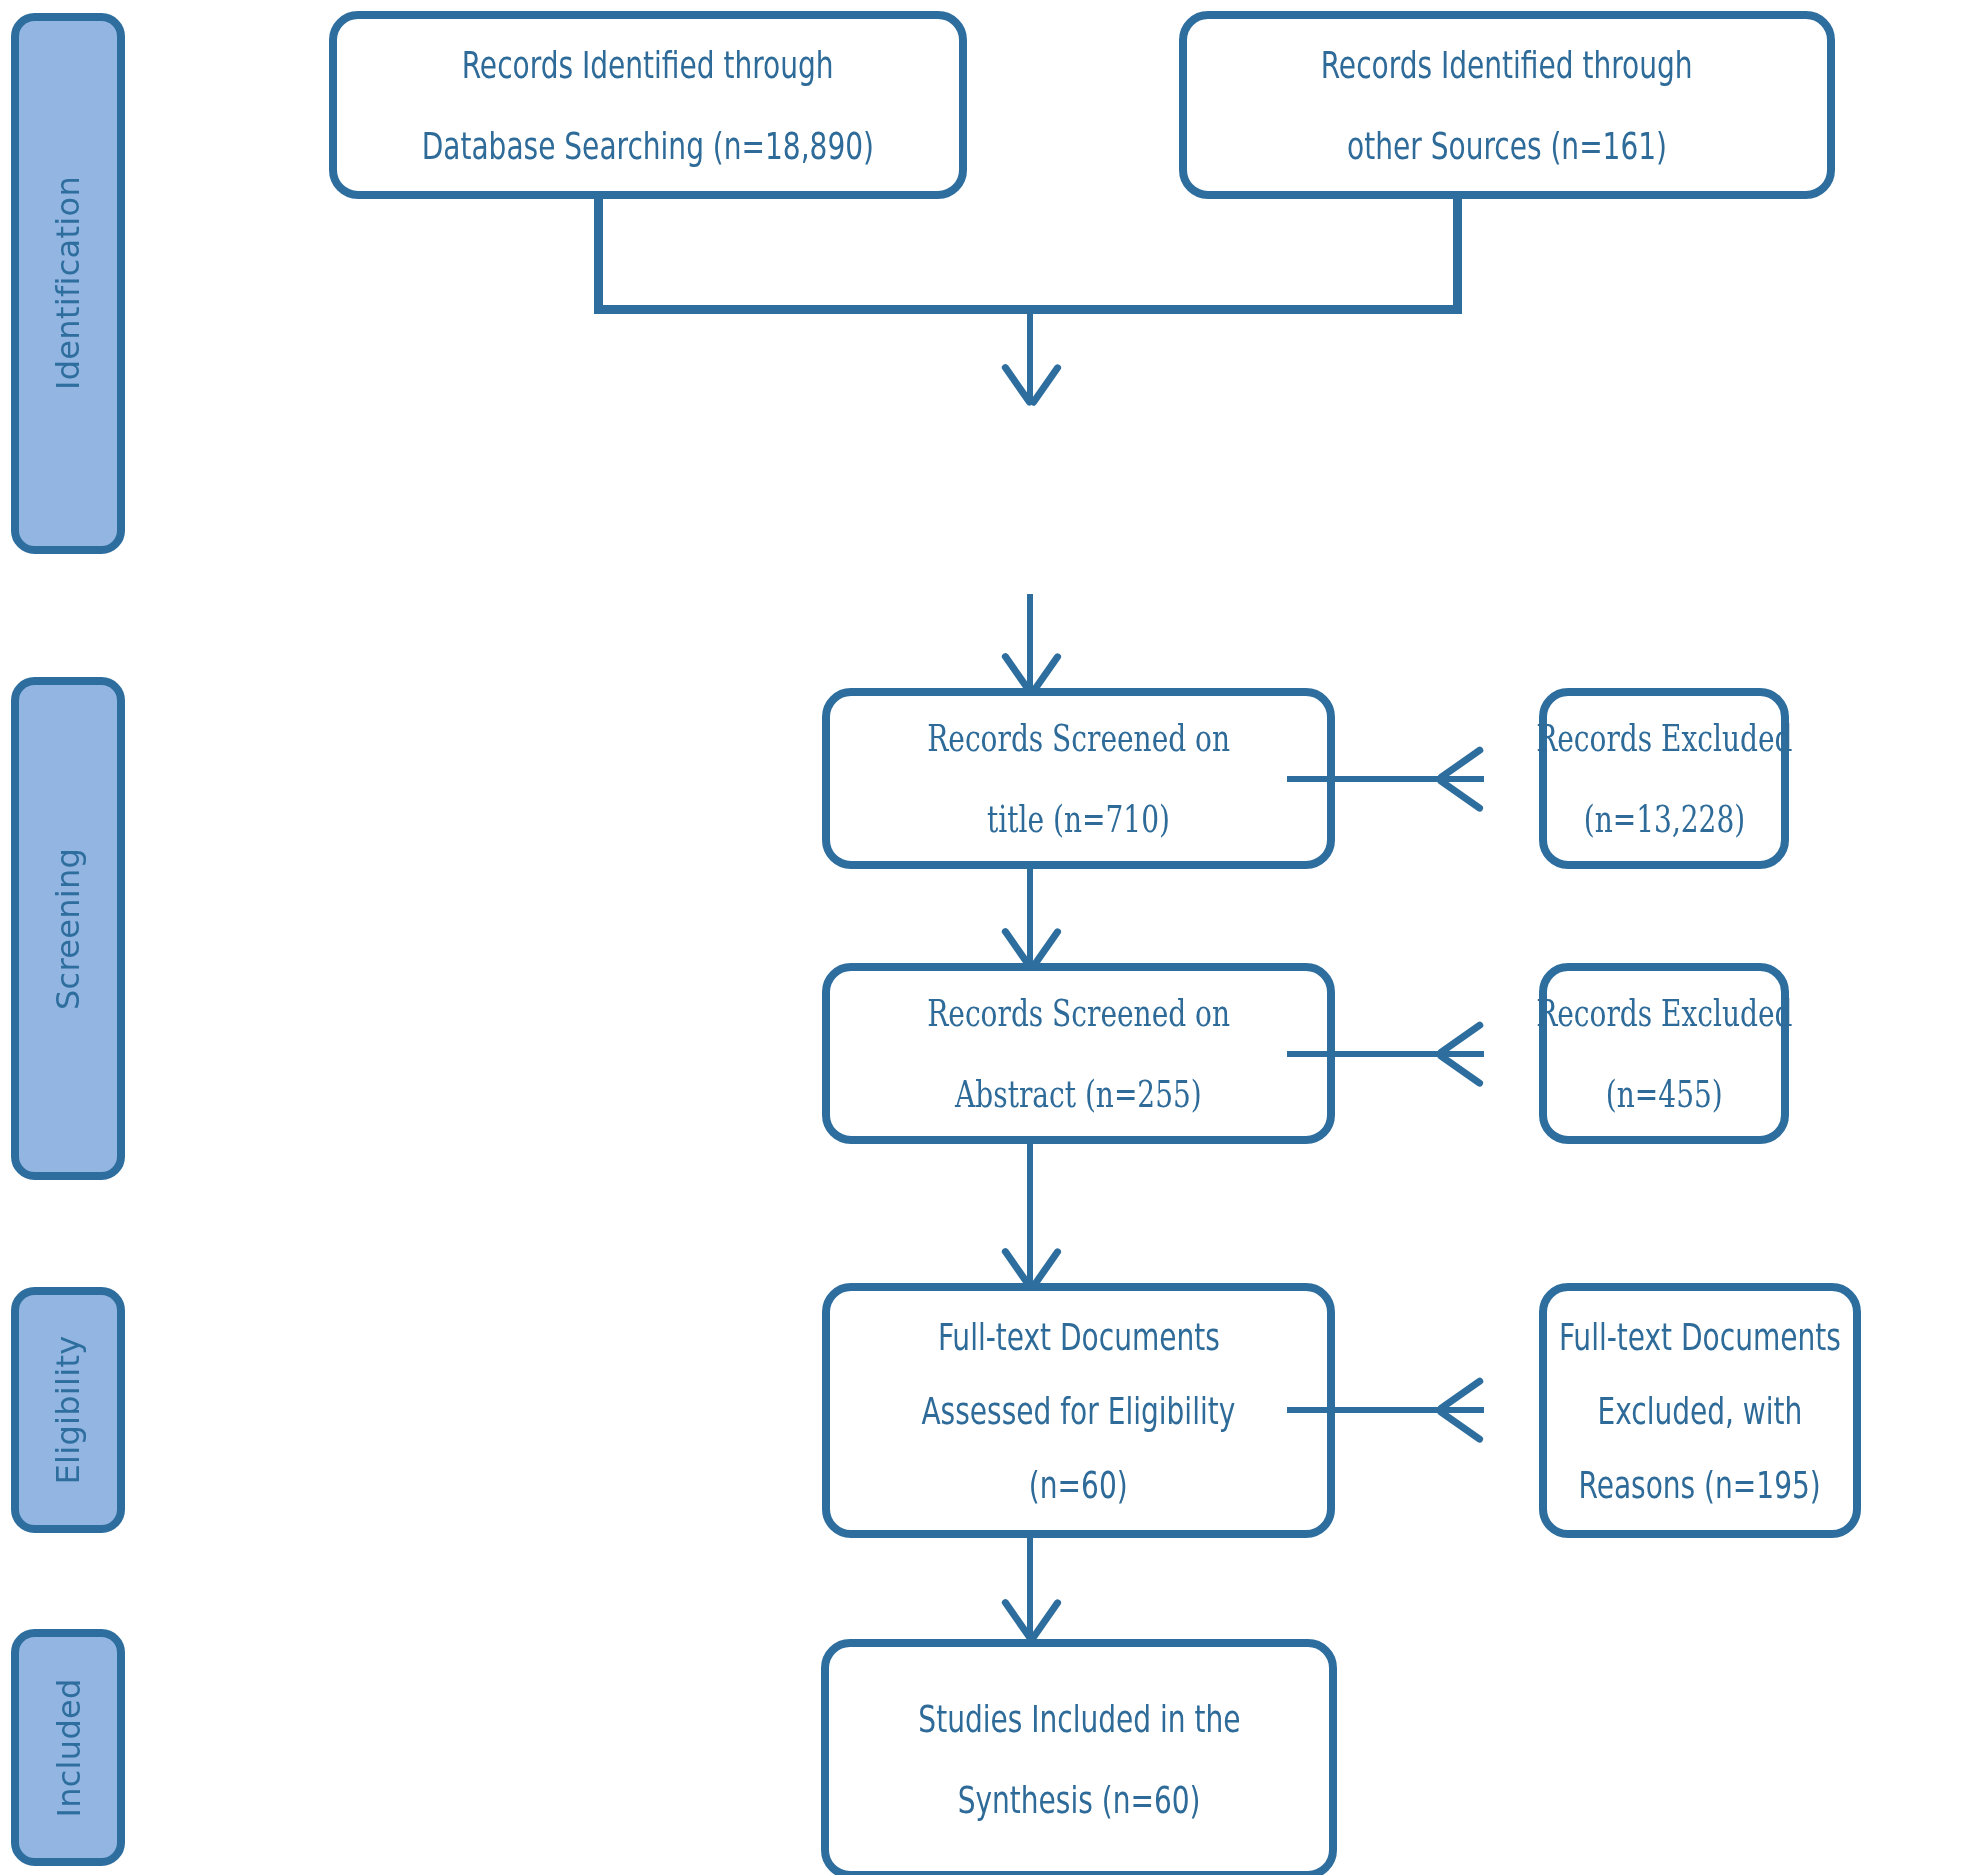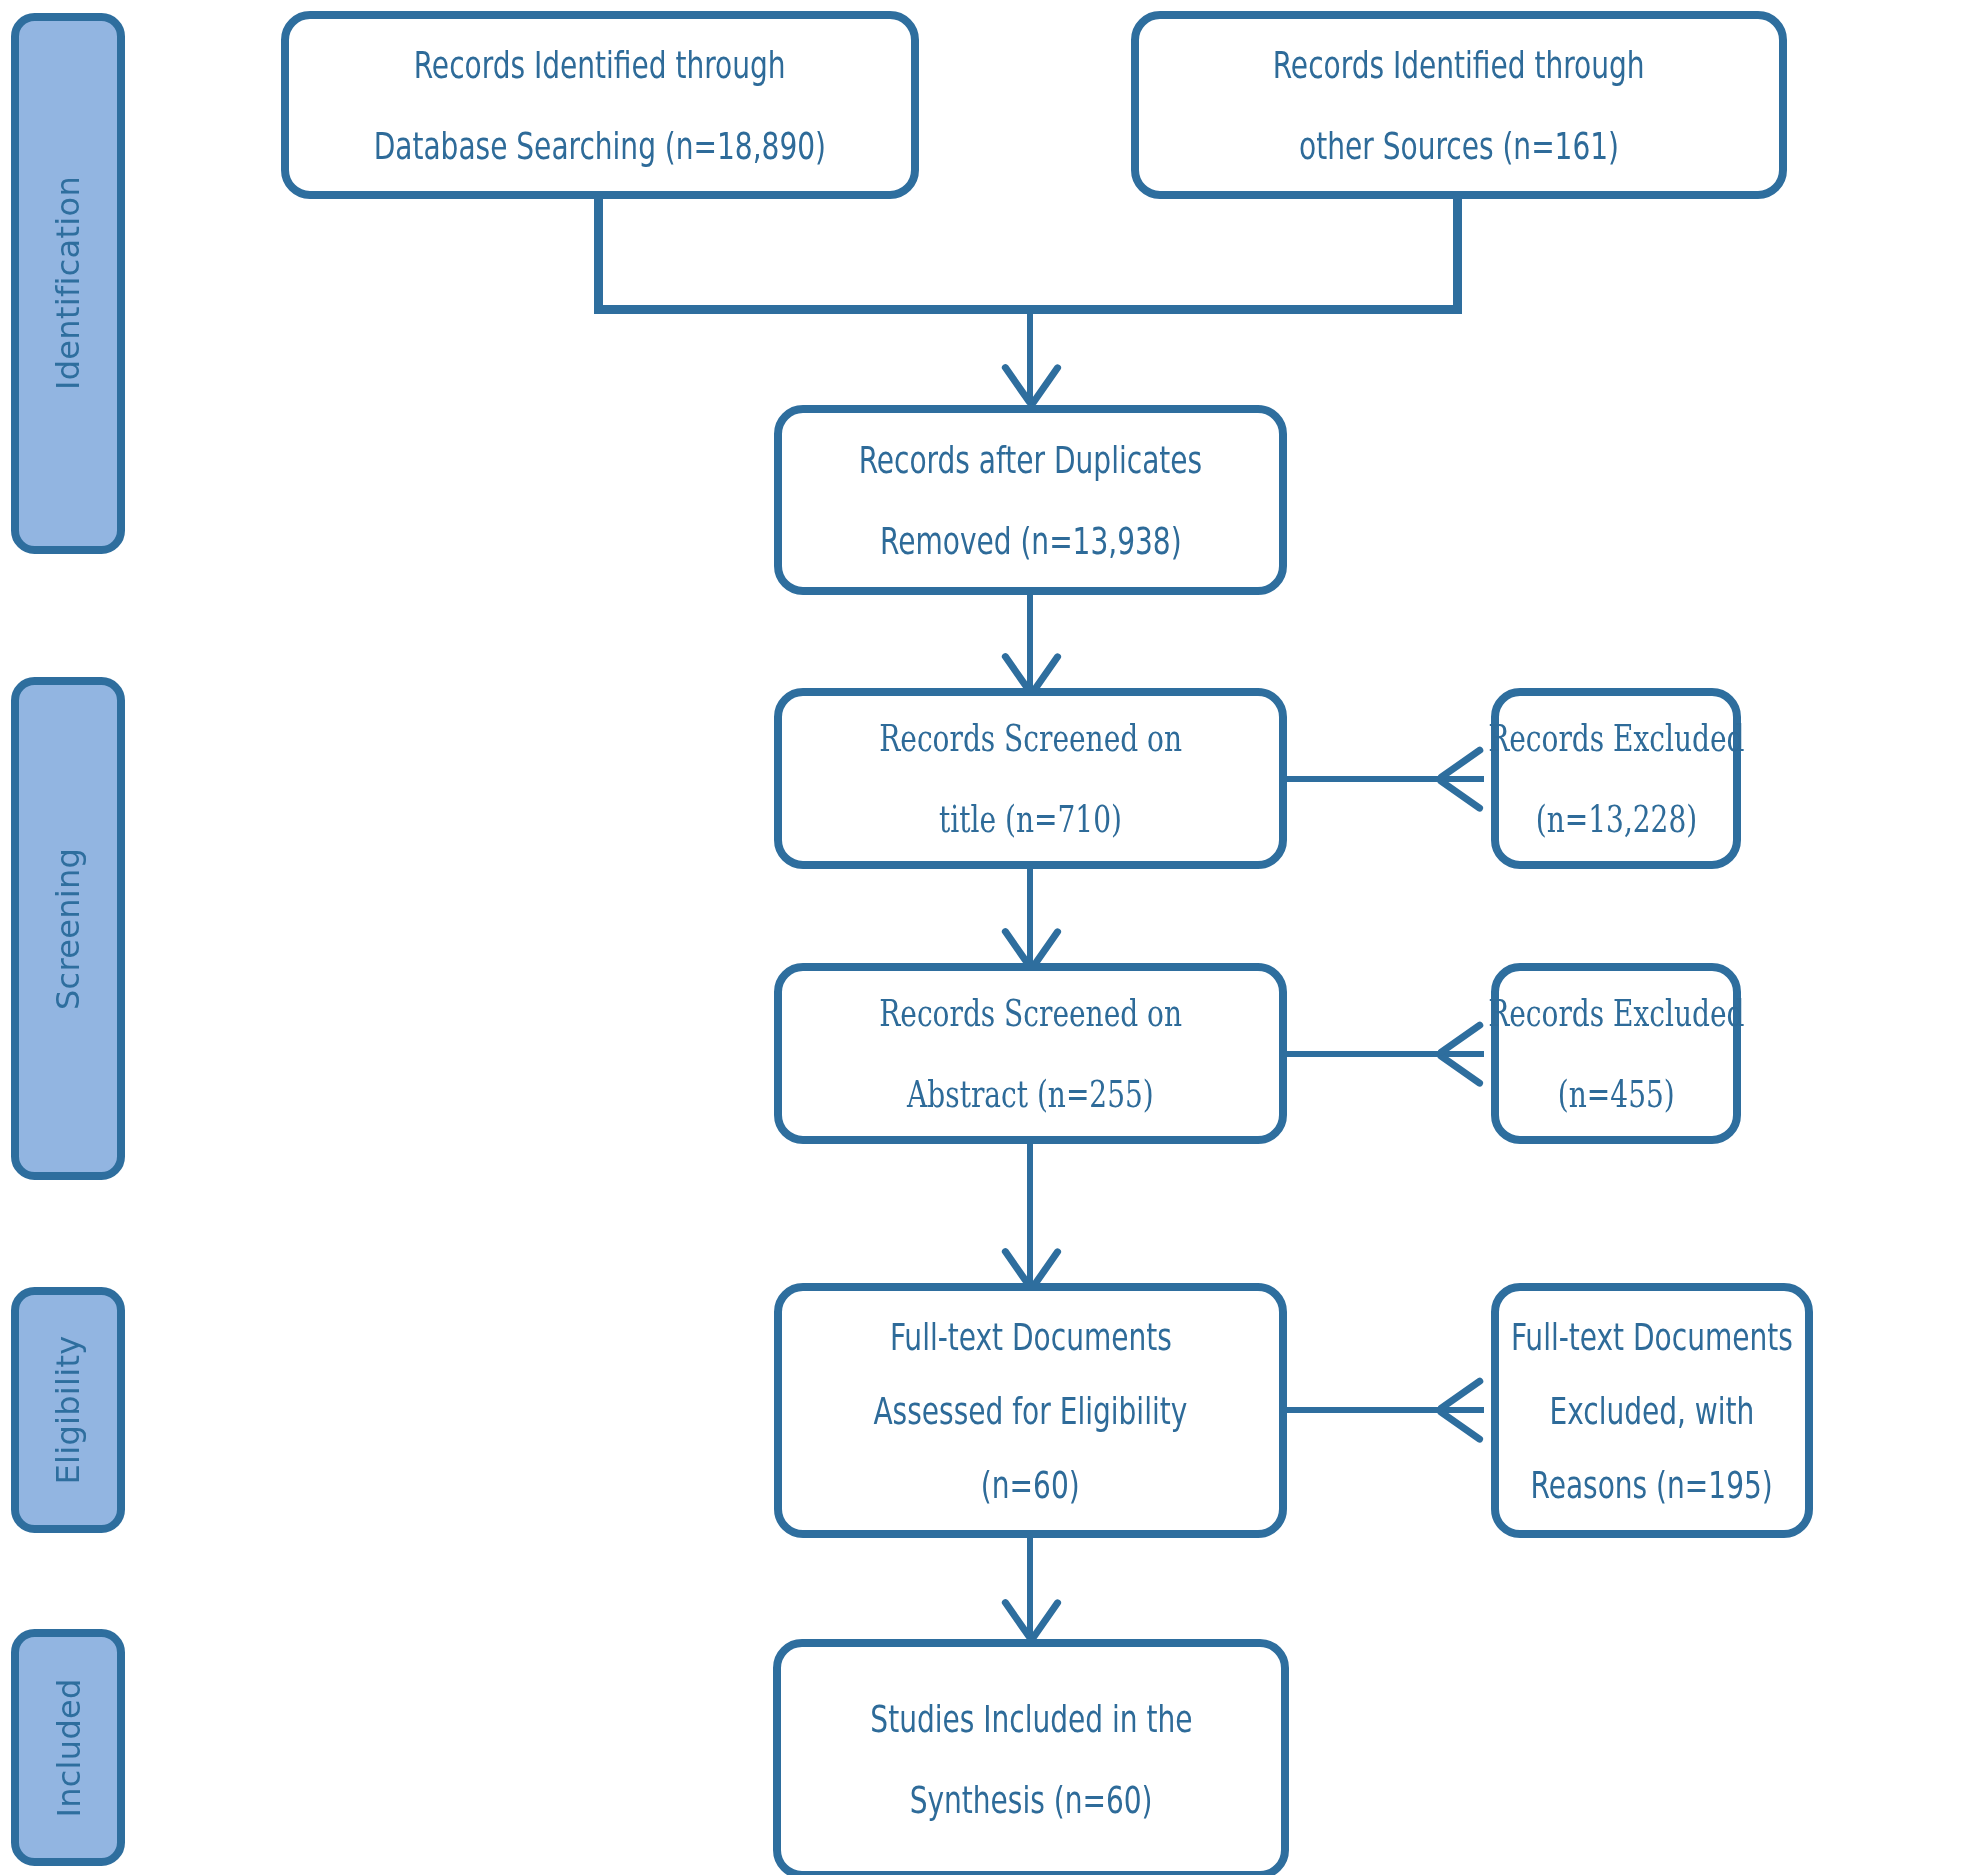--- a/index.html
+++ b/index.html
@@ -32,20 +32,21 @@
   .node{
     position:absolute;
     background:#ffffff;
     border:8.7px solid #2e6e9e;
     border-radius:29px;
     box-sizing:border-box;
     display:flex;flex-direction:column;
     align-items:center;justify-content:center;
     color:#2e6b99;
     text-align:center;
+    margin-left:48px;
   }
   .node .line{
     display:block;
     white-space:nowrap;
     font-size:38px;
     line-height:1.0;
   }
   .node.sans .line{
     font-family:"DejaVu Sans Condensed","DejaVu Sans", sans-serif;
     transform:scaleX(.82);
@@ -114,25 +115,20 @@
   <div class="vline vthick" style="left:594px;top:199px;height:115px;"></div>
   <div class="vline vthick" style="left:1453px;top:199px;height:115px;"></div>
   <div class="hline thick" style="left:594px;top:305px;width:868px;"></div>
 
   <div class="vline" style="left:1027px;top:309px;height:93px;"></div>
   <div class="ahead-d" style="left:1031px;top:405px;">
       <i class="l"></i>
       <i class="r"></i>
     </div>
 
-  <div class="node sans" style="left:774px;top:405px;width:513px;height:190px;">
-    <span class="line">Records after Duplicates</span>
-    <span class="gap2"></span>
-    <span class="line">Removed (n=13,938)</span>
-  </div>
 
   <div class="vline" style="left:1027px;top:594px;height:98px;"></div>
   <div class="ahead-d" style="left:1031px;top:694px;">
       <i class="l"></i>
       <i class="r"></i>
     </div>
 
   <div class="node serif" style="left:774px;top:688px;width:513px;height:181px;">
     <span class="line">Records Screened on</span>
     <span class="gap2"></span>

